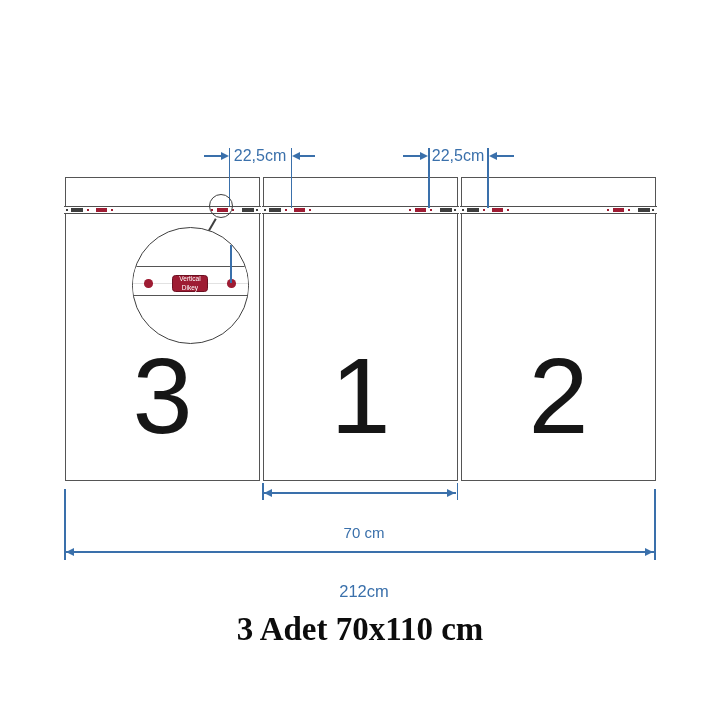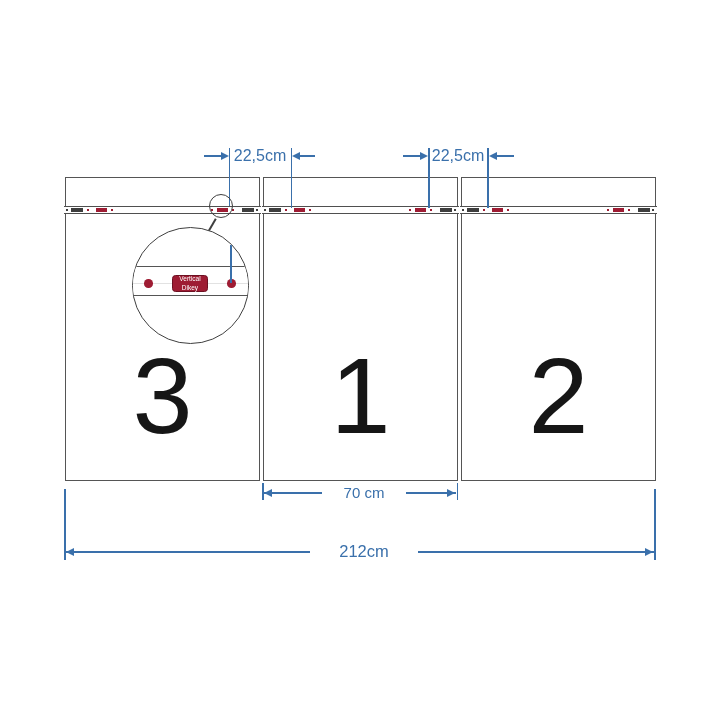--- a/index.html
+++ b/index.html
@@ -58,21 +58,21 @@
     background:var(--mark-red);border:1px solid #6c1022;border-radius:3.5px;
     color:#fff;font-size:6.5px;line-height:1.25;display:flex;flex-direction:column;
     align-items:center;justify-content:center;text-align:center;
   }
   .pointer-blue{position:absolute;left:97px;top:17px;width:1.5px;height:38px;background:var(--dimension-blue);}
   
   .title{
     position:absolute;left:0;right:0;top:611px;text-align:center;
     font-family:"Liberation Serif",serif;font-weight:bold;font-size:33px;color:var(--title-black);
   }
-  .bglabel{background:#fff;padding:0 4px;}
+  .bglabel{background:#fff;padding:0 4px;margin-top:40px;}
 </style>
 </head>
 <body>
 
 <div id="canvas">
 
   <div class="panel" style="left:65px">
     <div class="rail">
         <span class="mk dot dark" style="left: 0.8%;"></span>
         <span class="mk dark" style="left: 3.8%; width: 5.6%;"></span>
@@ -165,13 +165,14 @@
     <div class="band-mid"></div>
     <div class="hook-dot left"></div>
     <div class="hook-dot right"></div>
     <div class="pointer-blue"></div>
     <div class="chip">
       <span>Vertical</span>
       <span>Dikey</span>
     </div>
   </div>
 
+  <div class="title">3 Adet 70x110 cm</div>
 </div>
 
 </body></html>

